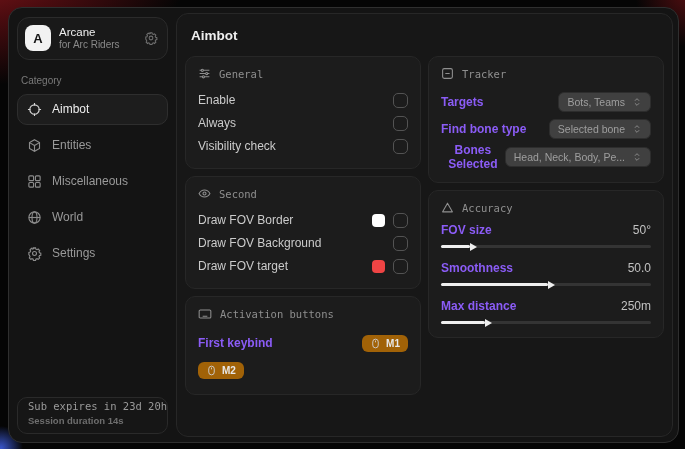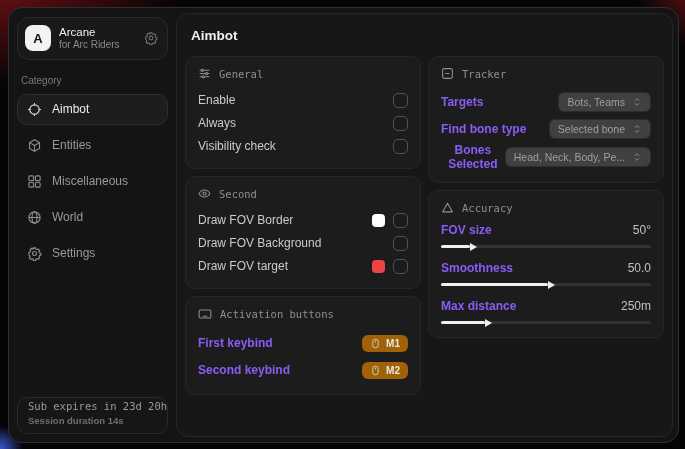--- a/index.html
+++ b/index.html
@@ -272,21 +272,20 @@
               <span class="kicon">
                 <svg width="11" height="11" viewBox="0 0 24 24" fill="none" stroke="currentColor" stroke-width="2">
                   <rect x="6" y="2.5" width="12" height="19" rx="6"></rect>
                     <path d="M12 5.5v4"></path>
                 </svg>
               </span>
               <span>M1</span>
             </span>
           </div>
           <div class="row tall-row">
-            <span class="row-label strong">Second keybind</span>
             <span class="keybadge">
               <span class="kicon">
                 <svg width="11" height="11" viewBox="0 0 24 24" fill="none" stroke="currentColor" stroke-width="2">
                   <rect x="6" y="2.5" width="12" height="19" rx="6"></rect>
                     <path d="M12 5.5v4"></path>
                 </svg>
               </span>
               <span>M2</span>
             </span>
           </div>

